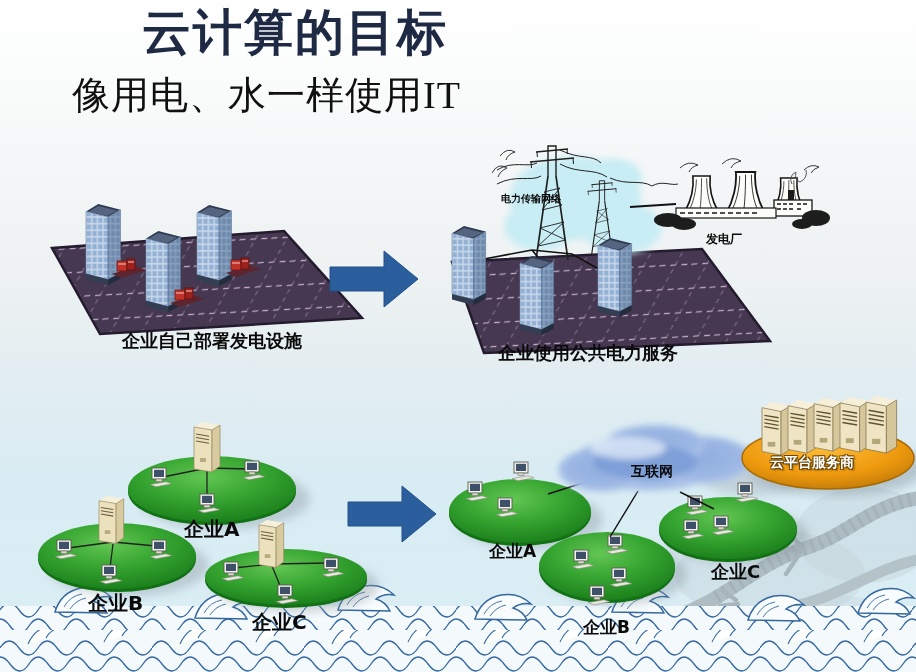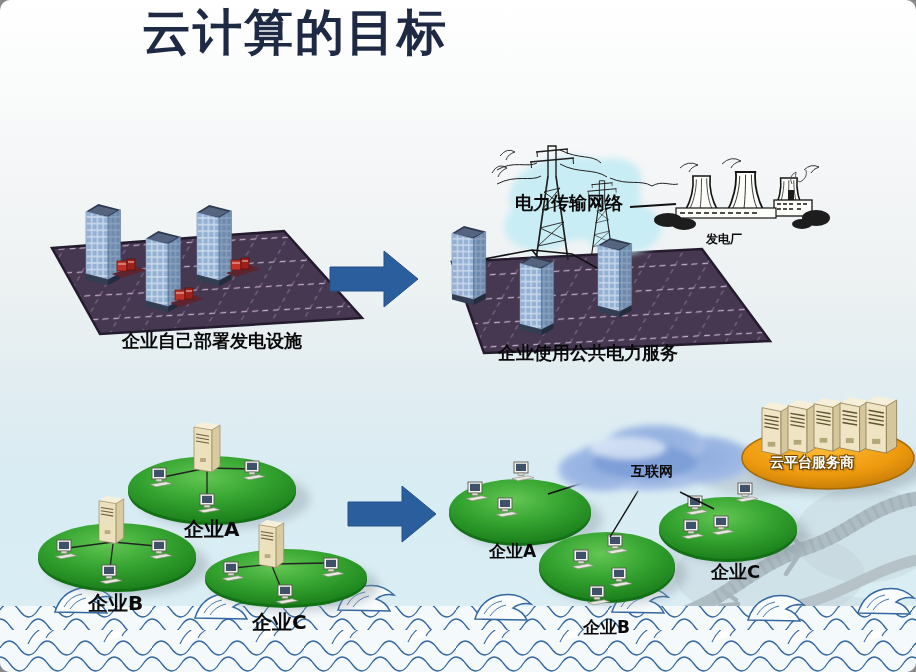--- a/index.html
+++ b/index.html
@@ -1,29 +1,28 @@
 <!DOCTYPE html>
 <html><head>
 <meta charset="utf-8">
 <style>
   html,body{margin:0;padding:0;background:#888;}
   #slide{
     position:relative;width:916px;height:672px;overflow:hidden;
     font-family:"DejaVu Sans",sans-serif;
     background:linear-gradient(180deg,#ffffff 0%,#fbfcfc 10%,#f3f5f6 28%,#ecf1f2 44%,#e2edf1 56%,#d8ecf3 72%,#daeef4 100%);
-    border-radius:10px;
   }
   .lbl{position:absolute;color:#0a0a0a;font-weight:bold;white-space:nowrap;line-height:1;}
   #title{left:142px;top:8px;font-size:49px;font-weight:bold;color:#1e2a44;letter-spacing:2px;}
   #subtitle{left:72px;top:76px;font-size:38px;font-weight:normal;color:#101010;
             font-family:"Liberation Serif","DejaVu Serif",serif;letter-spacing:1px;}
   .cap{font-size:18px;}
   .ent-l{font-size:20px;}
   .ent-r{font-size:17px;}
-  #lbl-transmission{left:493px;top:194px;font-size:18px;padding-left:22px;}
+  #lbl-transmission{left:479px;top:194px;font-size:10px;padding-left:22px;}
   #lbl-plant{left:706px;top:233px;font-size:12px;}
   #cap-left{left:122px;top:332px;}
   #cap-right{left:498px;top:344px;font-family:Liberation Serif, serif;}
   #ent-la{left:184px;top:519px;}
   #ent-lb{left:88px;top:593px;}
   #ent-lc{left:252px;top:612px;}
   #ent-ra{left:489px;top:543px;}
   #ent-rb{left:583px;top:619px;}
   #ent-rc{left:711px;top:563px;font-size:18px;}
   #lbl-internet{left:631px;top:464px;font-size:14px;}
@@ -307,20 +306,21 @@
       <ellipse cx="828" cy="458" rx="86" ry="31" fill="url(#og)" stroke="#a66a05" stroke-width="1.5"></ellipse>
     </g>
     <use href="#bigsrv" transform="translate(762,402) scale(0.95)"></use>
     <use href="#bigsrv" transform="translate(788,400) scale(0.95)"></use>
     <use href="#bigsrv" transform="translate(814,398) scale(0.95)"></use>
     <use href="#bigsrv" transform="translate(840,397) scale(0.98)"></use>
     <use href="#bigsrv" transform="translate(866,396) scale(1.02)"></use>
   </svg>
 
   <div id="title" class="lbl">云计算的目标</div>
+  <div id="subtitle" class="lbl">像用电、水一样使用IT</div>
 
   <div id="lbl-transmission" class="lbl">电力传输网络</div>
   <div id="lbl-plant" class="lbl">发电厂</div>
   <div id="cap-left" class="lbl cap">企业自己部署发电设施</div>
   <div id="cap-right" class="lbl cap">企业使用公共电力服务</div>
 
   <div id="ent-la" class="lbl ent-l">企业A</div>
   <div id="ent-lb" class="lbl ent-l">企业B</div>
   <div id="ent-lc" class="lbl ent-l">企业C</div>
 

